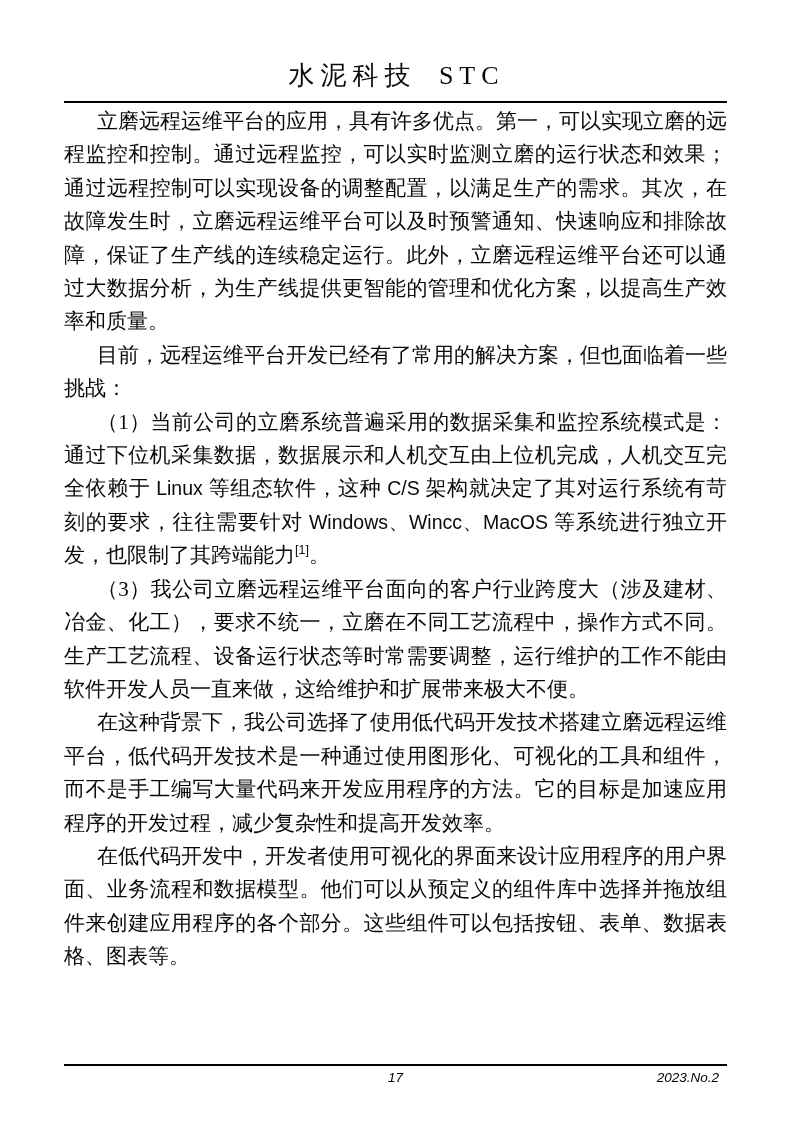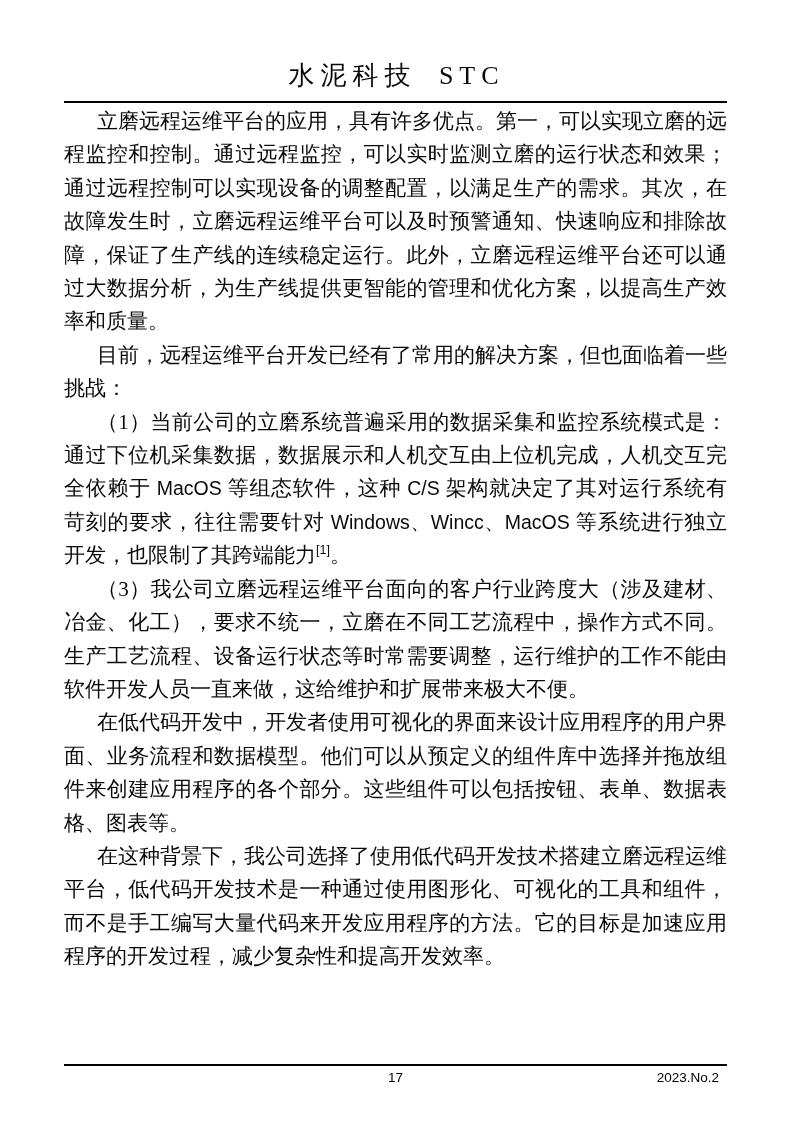--- a/index.html
+++ b/index.html
@@ -54,20 +54,21 @@
     vertical-align: super;
     font-size: 12.5px;
     line-height: 0;
     font-family: "Liberation Sans", "DejaVu Sans", sans-serif;
   }
   .footer {
     position: absolute;
     left: 64px;
     right: 66px;
     top: 1048px;
+    font-style: italic;
   }
   .footer-rule {
     border: none;
     border-top: 2.5px solid #000000;
     height: 0;
     margin: 0;
   }
   .footer-row {
     position: relative;
     height: 24px;
@@ -93,24 +94,24 @@
 
 <div class="page">
 
   <div class="header-title">水泥科技 STC</div>
 
   <hr class="header-rule">
 
   <div class="document-body">
       <p class="para"><span>立磨远程运维平台的应用，具有许多优点。第一，可以实现立磨的远程监控和控制。通过远程监控，可以实时监测立磨的运行状态和效果；通过远程控制可以实现设备的调整配置，以满足生产的需求。其次，在故障发生时，立磨远程运维平台可以及时预警通知、快速响应和排除故障，保证了生产线的连续稳定运行。此外，立磨远程运维平台还可以通过大数据分析，为生产线提供更智能的管理和优化方案，以提高生产效率和质量。</span></p>
       <p class="para"><span>目前，远程运维平台开发已经有了常用的解决方案，但也面临着一些挑战：</span></p>
-      <p class="para"><span>（1）当前公司的立磨系统普遍采用的数据采集和监控系统模式是：通过下位机采集数据，数据展示和人机交互由上位机完成，人机交互完全依赖于 </span><span class="latin">MacOS</span><span> 等组态软件，这种 </span><span class="latin">C/S</span><span> 架构就决定了其对运行系统有苛刻的要求，往往需要针对 </span><span class="latin">Windows、Wincc、MacOS</span><span> 等系统进行独立开发，也限制了其跨端能力</span><span class="sup">[1]</span><span>。</span></p>
+      <p class="para"><span>（1）当前公司的立磨系统普遍采用的数据采集和监控系统模式是：通过下位机采集数据，数据展示和人机交互由上位机完成，人机交互完全依赖于 </span><span class="latin">Linux</span><span> 等组态软件，这种 </span><span class="latin">C/S</span><span> 架构就决定了其对运行系统有苛刻的要求，往往需要针对 </span><span class="latin">Windows、Wincc、MacOS</span><span> 等系统进行独立开发，也限制了其跨端能力</span><span class="sup">[1]</span><span>。</span></p>
       <p class="para"><span>（3）我公司立磨远程运维平台面向的客户行业跨度大（涉及建材、冶金、化工），要求不统一，立磨在不同工艺流程中，操作方式不同。生产工艺流程、设备运行状态等时常需要调整，运行维护的工作不能由软件开发人员一直来做，这给维护和扩展带来极大不便。</span></p>
+      <p class="para"><span>在这种背景下，我公司选择了使用低代码开发技术搭建立磨远程运维平台，低代码开发技术是一种通过使用图形化、可视化的工具和组件，而不是手工编写大量代码来开发应用程序的方法。它的目标是加速应用程序的开发过程，减少复杂性和提高开发效率。</span></p>
       <p class="para"><span>在低代码开发中，开发者使用可视化的界面来设计应用程序的用户界面、业务流程和数据模型。他们可以从预定义的组件库中选择并拖放组件来创建应用程序的各个部分。这些组件可以包括按钮、表单、数据表格、图表等。</span></p>
-      <p class="para"><span>在这种背景下，我公司选择了使用低代码开发技术搭建立磨远程运维平台，低代码开发技术是一种通过使用图形化、可视化的工具和组件，而不是手工编写大量代码来开发应用程序的方法。它的目标是加速应用程序的开发过程，减少复杂性和提高开发效率。</span></p>
     </div>
 
   <div class="footer">
     <hr class="footer-rule">
     <div class="footer-row">
       <span class="page-number">17</span>
       <span class="issue-number">2023.No.2</span>
     </div>
   </div>
 

